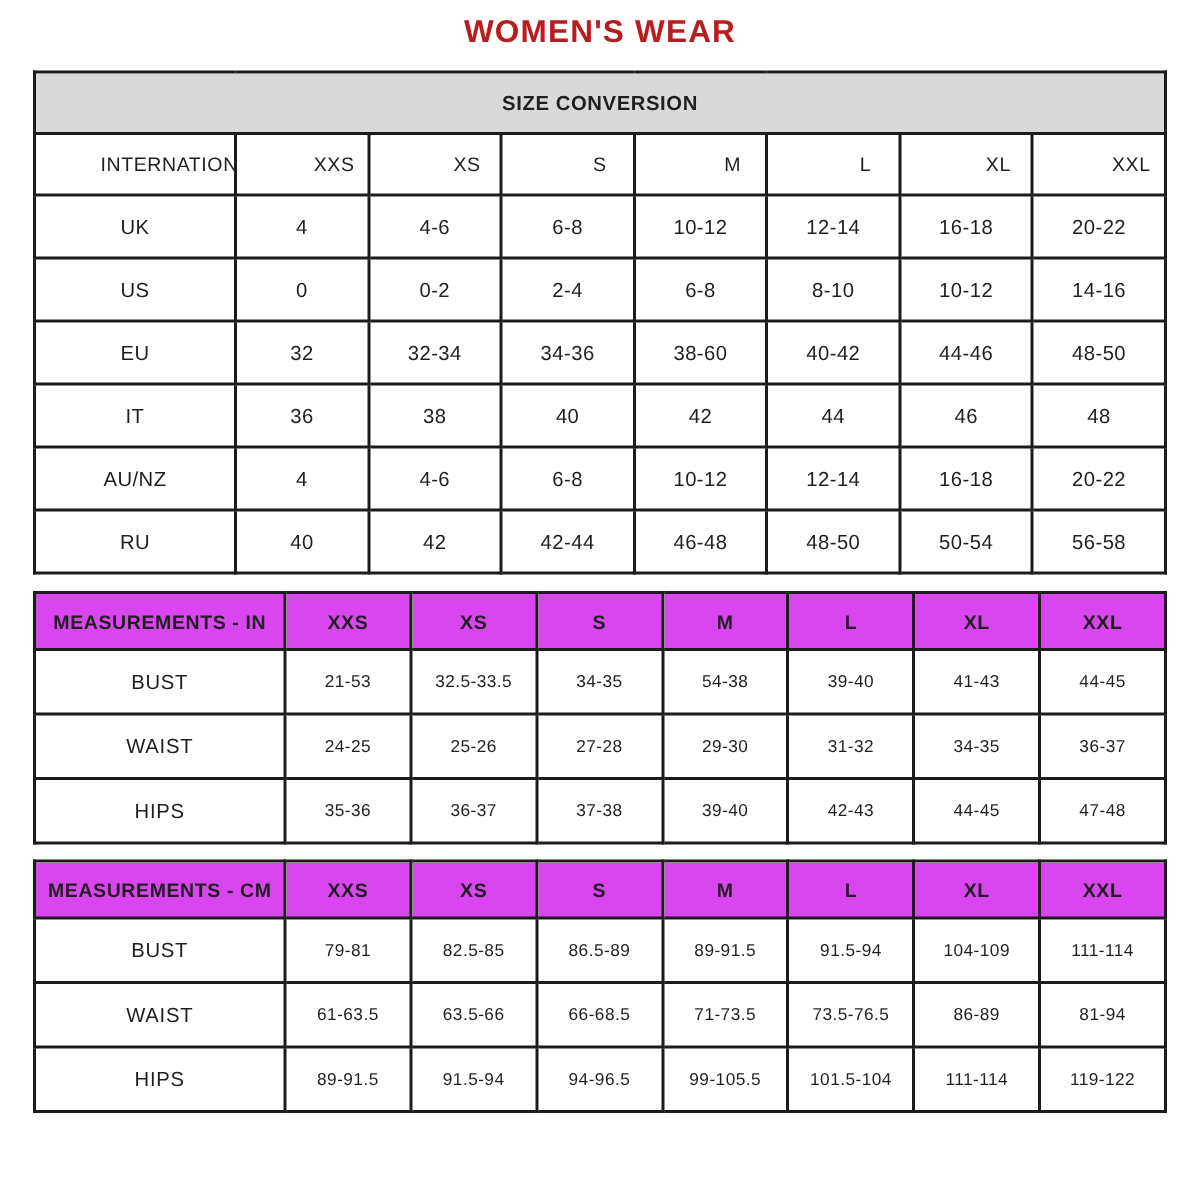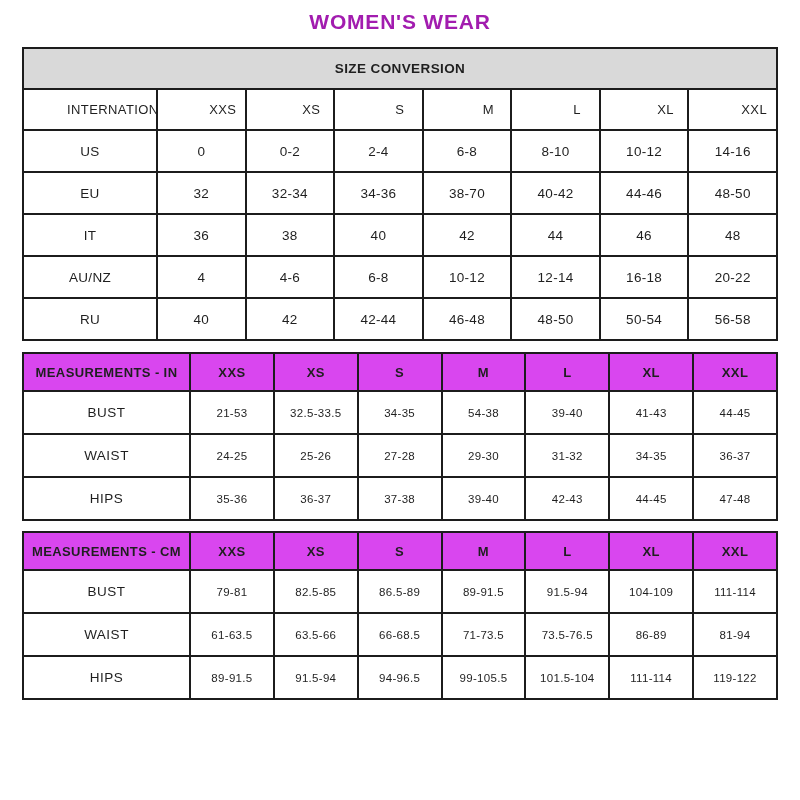--- a/index.html
+++ b/index.html
@@ -15,21 +15,21 @@
   .page {
     width: 756px;
     margin: 0 auto;
     padding-top: 10px;
   }
   .page-title {
     text-align: center;
     font-size: 21px;
     font-weight: 700;
     letter-spacing: 0.8px;
-    color: #a21caf;
+    color: #b91c1c;
     margin: 0 0 13px 0;
   }
   table {
     border-collapse: collapse;
     width: 756px;
     table-layout: fixed;
   }
   table, th, td {
     border: 2px solid #1c1c1c;
   }
@@ -105,35 +105,45 @@
           <td>XS</td>
           <td>S</td>
           <td>M</td>
           <td>L</td>
           <td>XL</td>
           <td>XXL</td>
         </tr>
     </thead>
     <tbody>
         <tr>
+          <td>UK</td>
+          <td>4</td>
+          <td>4-6</td>
+          <td>6-8</td>
+          <td>10-12</td>
+          <td>12-14</td>
+          <td>16-18</td>
+          <td>20-22</td>
+        </tr>
+        <tr>
           <td>US</td>
           <td>0</td>
           <td>0-2</td>
           <td>2-4</td>
           <td>6-8</td>
           <td>8-10</td>
           <td>10-12</td>
           <td>14-16</td>
         </tr>
         <tr>
           <td>EU</td>
           <td>32</td>
           <td>32-34</td>
           <td>34-36</td>
-          <td>38-70</td>
+          <td>38-60</td>
           <td>40-42</td>
           <td>44-46</td>
           <td>48-50</td>
         </tr>
         <tr>
           <td>IT</td>
           <td>36</td>
           <td>38</td>
           <td>40</td>
           <td>42</td>

